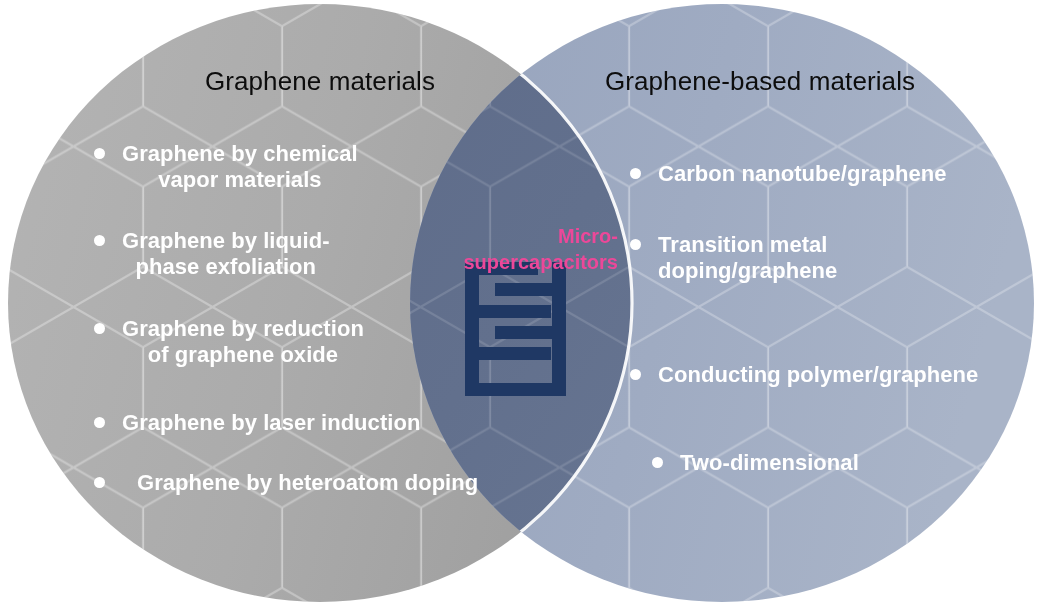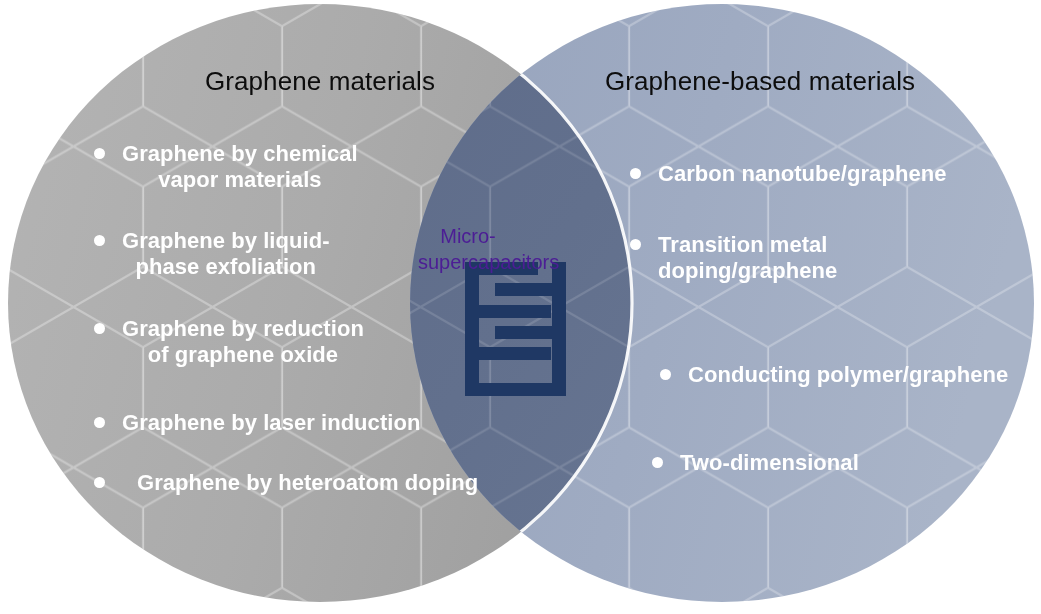--- a/index.html
+++ b/index.html
@@ -18,22 +18,22 @@
   .dot{
     width:11px;height:11px;border-radius:50%;background:#ffffff;
     flex:0 0 11px;margin-top:7px;
   }
   .bullet-text{
     color:#ffffff;font-size:22px;line-height:25.5px;font-weight:700;
     margin-left:17px;letter-spacing:.05px;
   }
   .bullet-text.ctr{text-align:center;}
   .overlap-label{
-    color:#4c1d95;font-size:20px;line-height:26px;font-weight:400;
-    text-align:left;width:200px;
+    color:#ec4899;font-size:20px;line-height:26px;font-weight:700;
+    text-align:right;width:200px;
   }
 </style>
 </head>
 <body>
 
 <div id="stage">
 
   <svg id="venn" viewBox="0 0 1041 614">
     <defs>
       <clipPath id="clipLeft">
@@ -142,21 +142,21 @@
   <div class="bullet-row" style="left:630px;top:161px;width:370px;">
     <span class="dot"></span>
     <span class="bullet-text">Carbon nanotube/graphene</span>
   </div>
 
   <div class="bullet-row" style="left:630px;top:232px;width:330px;">
     <span class="dot"></span>
     <span class="bullet-text"><span>Transition metal</span><br><span>doping/graphene</span></span>
   </div>
 
-  <div class="bullet-row" style="left:630px;top:362px;width:380px;padding-left:30px;">
+  <div class="bullet-row" style="left:630px;top:362px;width:380px;">
     <span class="dot"></span>
     <span class="bullet-text">Conducting polymer/graphene</span>
   </div>
 
   <div class="bullet-row" style="left:652px;top:450px;width:340px;">
     <span class="dot"></span>
     <span class="bullet-text"><span>Two-dimensional</span><br></span>
   </div>
 
   <div class="txt overlap-label" style="left:418px;top:197px;">

